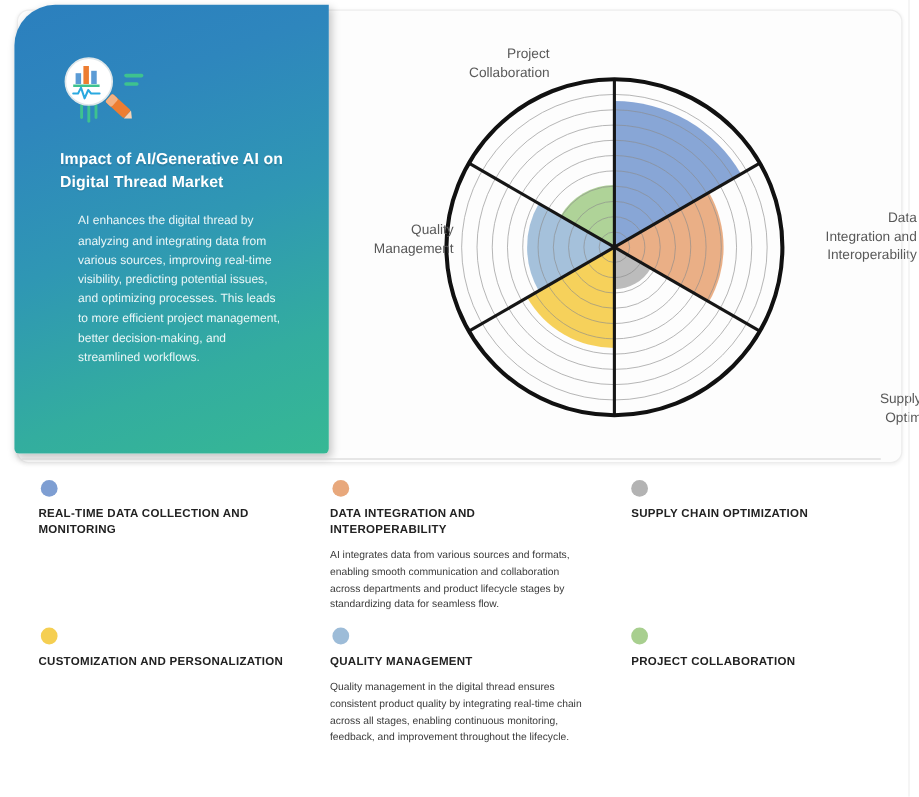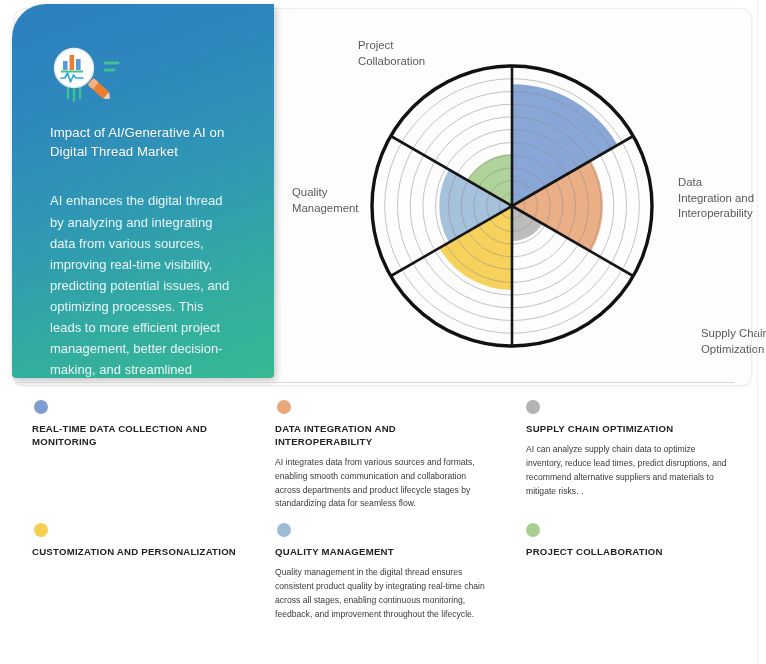--- a/index.html
+++ b/index.html
@@ -61,54 +61,54 @@
 
   .hero-icon {
     width: 86px;
     height: 62px;
     position: relative;
     margin-bottom: 18px;
   }
 
   .hero-title {
     font-size: 13.2px;
-    font-weight: normal;
+    font-weight: bold;
     line-height: 1.42;
     color: #ffffff;
     letter-spacing: .1px;
-    margin: 0 0 29px 0;
+    margin: 0 0 16px 0;
     text-shadow: 0 1px 1px rgba(0,0,0,.12);
     max-width: 200px;
   }
 
   .hero-body {
-    font-size: 13px;
+    font-size: 10px;
     line-height: 1.62;
     color: #eaf6f7;
-    margin: 0;
+    margin: 15px;
     max-width: 182px;
     letter-spacing: .02px;
   }
 
   
   .chart-wrap {
     position: absolute;
     left: 286px;
     top: 10px;
     width: 478px;
     height: 372px;
   }
   .chart-svg { display: block; }
 
   .axis-label {
     position: absolute;
     font-size: 11.4px;
     line-height: 1.38;
     color: #595959;
-    text-align: left;
+    text-align: right;
     white-space: pre-line;
   }
   .lab-realtime   { left: 278px; top: 23px;  width: 118px; }
   .lab-dataint    { left: 392px; top: 165px; width: 86px;  }
   .lab-supply     { left: 415px; top: 316px; width: 100px; }
   .lab-custom     { left: 128px; top: 313px; width: 118px; }
   .lab-quality    { left: 6px;   top: 175px; width: 86px;  }
   .lab-project    { left: 72px;  top: 28px;  width: 100px; }
 
   
@@ -285,21 +285,20 @@
 
     <div class="card">
       <span class="dot" style="background: rgb(232, 168, 124);"></span>
       <div class="card-title">DATA INTEGRATION AND INTEROPERABILITY</div>
       <p class="card-body">AI integrates data from various sources and formats, enabling smooth communication and collaboration across departments and product lifecycle stages by standardizing data for seamless flow.</p>
     </div>
 
     <div class="card indent">
       <span class="dot" style="background: rgb(179, 179, 179);"></span>
       <div class="card-title">SUPPLY CHAIN OPTIMIZATION</div>
-      <p class="card-body">AI can analyze supply chain data to optimize inventory, reduce lead times, predict disruptions, and recommend alternative suppliers and materials to mitigate risks. .</p>
     </div>
 
     <div class="card">
       <span class="dot" style="background: rgb(245, 207, 82);"></span>
       <div class="card-title">CUSTOMIZATION AND PERSONALIZATION</div>
     </div>
 
     <div class="card">
       <span class="dot" style="background: rgb(157, 188, 216);"></span>
       <div class="card-title">QUALITY MANAGEMENT</div>

